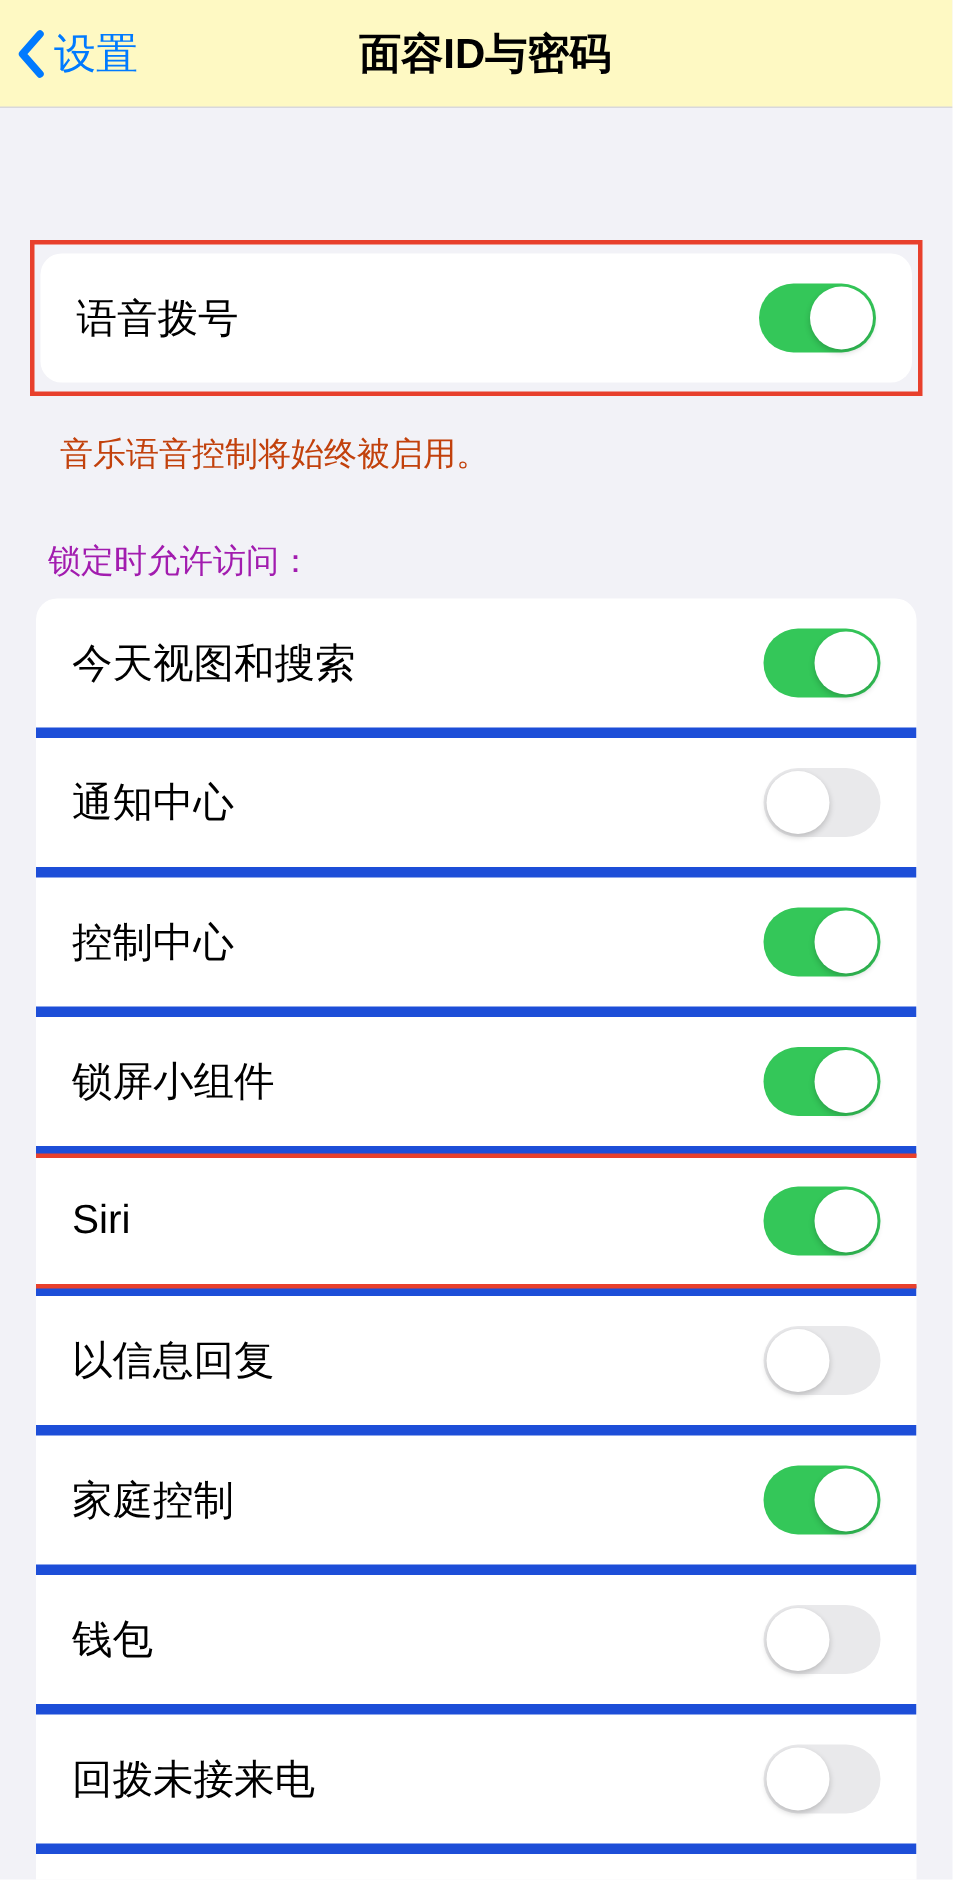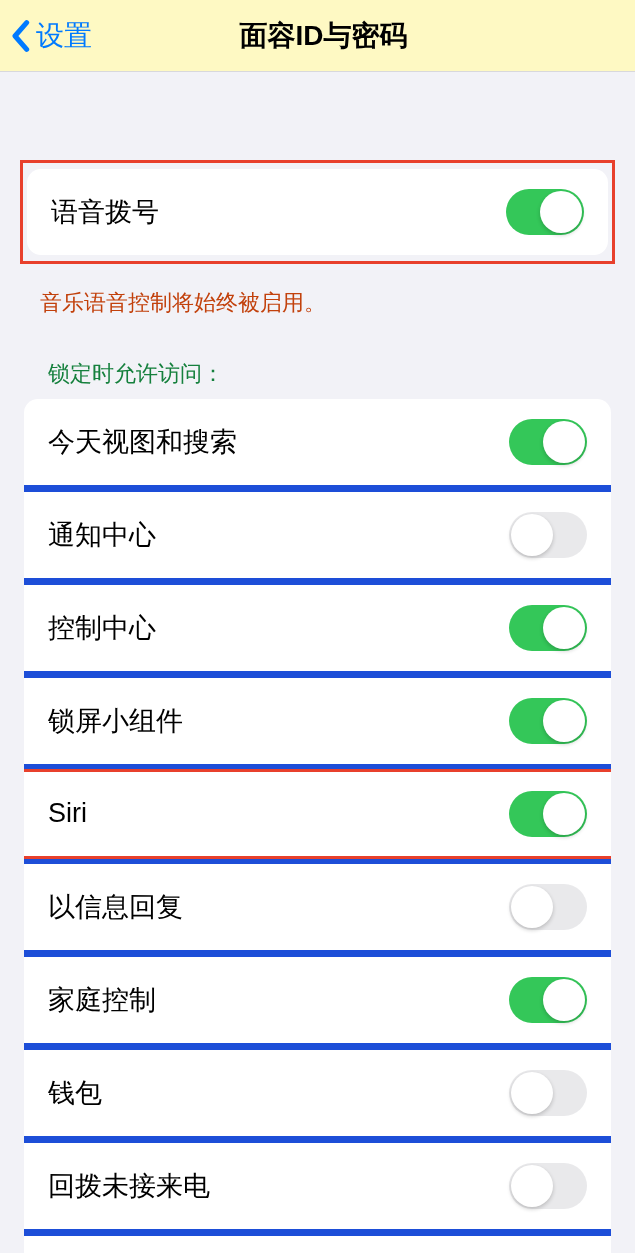--- a/index.html
+++ b/index.html
@@ -86,23 +86,23 @@
       width: 12px;
       height: 20px;
     }
     .footer-text {
       color: #c2410c;
       font-size: 22px;
       padding: 12px 40px 0 40px;
       line-height: 1.4;
     }
     .header-text {
-      color: #15803d;
+      color: #a21caf;
       font-size: 22px;
-      padding: 0 40px 10px 48px;
+      padding: 0 40px 10px 32px;
     }
     .toggle {
       width: 78px;
       height: 46px;
       border-radius: 23px;
       position: relative;
       flex-shrink: 0;
     }
     .toggle.on {
       background: #34c759;

